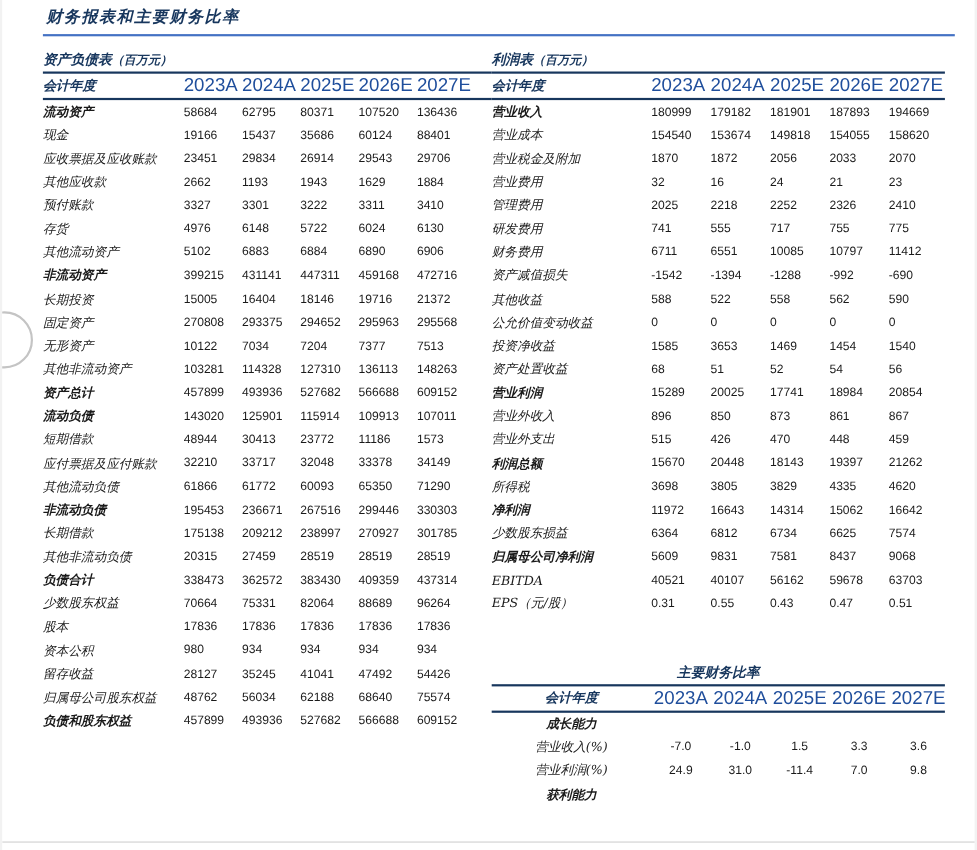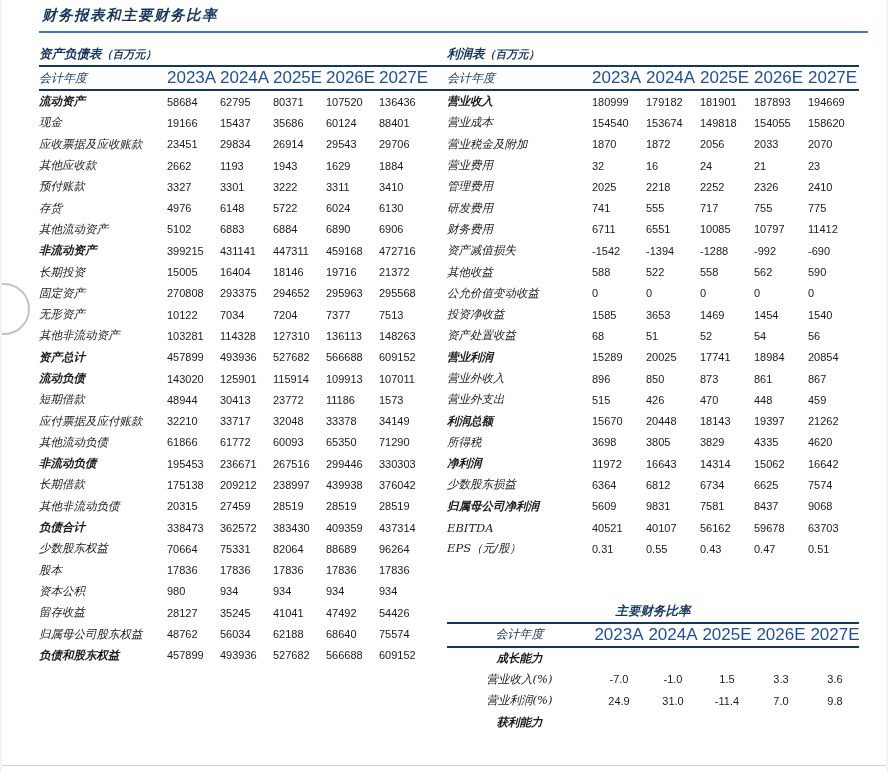--- a/index.html
+++ b/index.html
@@ -19,21 +19,21 @@
   .col-right{position:absolute;left:445px;top:46px;width:412px;}
 
   .table-title{
     height:17px;padding-bottom:2px;border-bottom:2px solid #17365D;
     font-family:"DejaVu Serif",serif;font-style:italic;font-weight:bold;
     font-size:12.5px;color:#17365D;white-space:nowrap;
   }
   .table-title .unit{font-size:11px;}
   .thead{display:flex;align-items:center;height:22px;border-bottom:2px solid #17365D;}
   .thead .hlbl{
-    font-family:"DejaVu Serif",serif;font-style:italic;font-weight:normal;
+    font-family:"DejaVu Serif",serif;font-style:italic;font-weight:bold;
     font-size:12px;color:#17365D;
   }
   .thead .hval{font-size:17px;font-weight:normal;color:#1F4E9C;}
 
   .tbody{}
   .trow{display:flex;align-items:center;height:21.3px;font-size:11px;}
   .trow .lbl{
     font-family:"DejaVu Serif",serif;font-style:italic;font-size:11.5px;
     white-space:nowrap;overflow:hidden;
   }
@@ -212,22 +212,22 @@
             <span class="val">236671</span>
             <span class="val">267516</span>
             <span class="val">299446</span>
             <span class="val">330303</span>
           </div>
           <div class="trow">
             <span class="lbl">长期借款</span>
             <span class="val">175138</span>
             <span class="val">209212</span>
             <span class="val">238997</span>
-            <span class="val">439938</span>
-            <span class="val">376042</span>
+            <span class="val">270927</span>
+            <span class="val">301785</span>
           </div>
           <div class="trow">
             <span class="lbl">其他非流动负债</span>
             <span class="val">20315</span>
             <span class="val">27459</span>
             <span class="val">28519</span>
             <span class="val">28519</span>
             <span class="val">28519</span>
           </div>
           <div class="trow bold">

